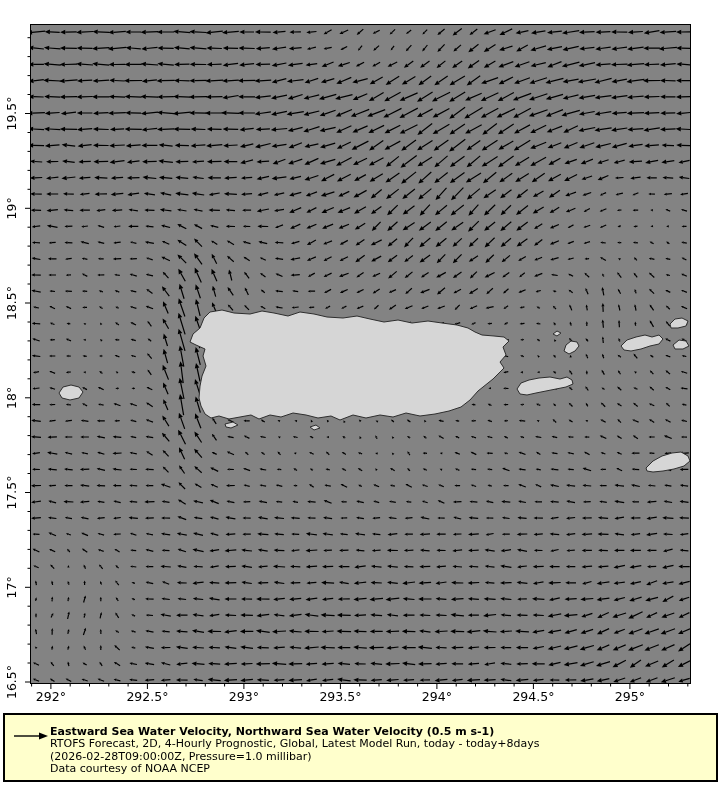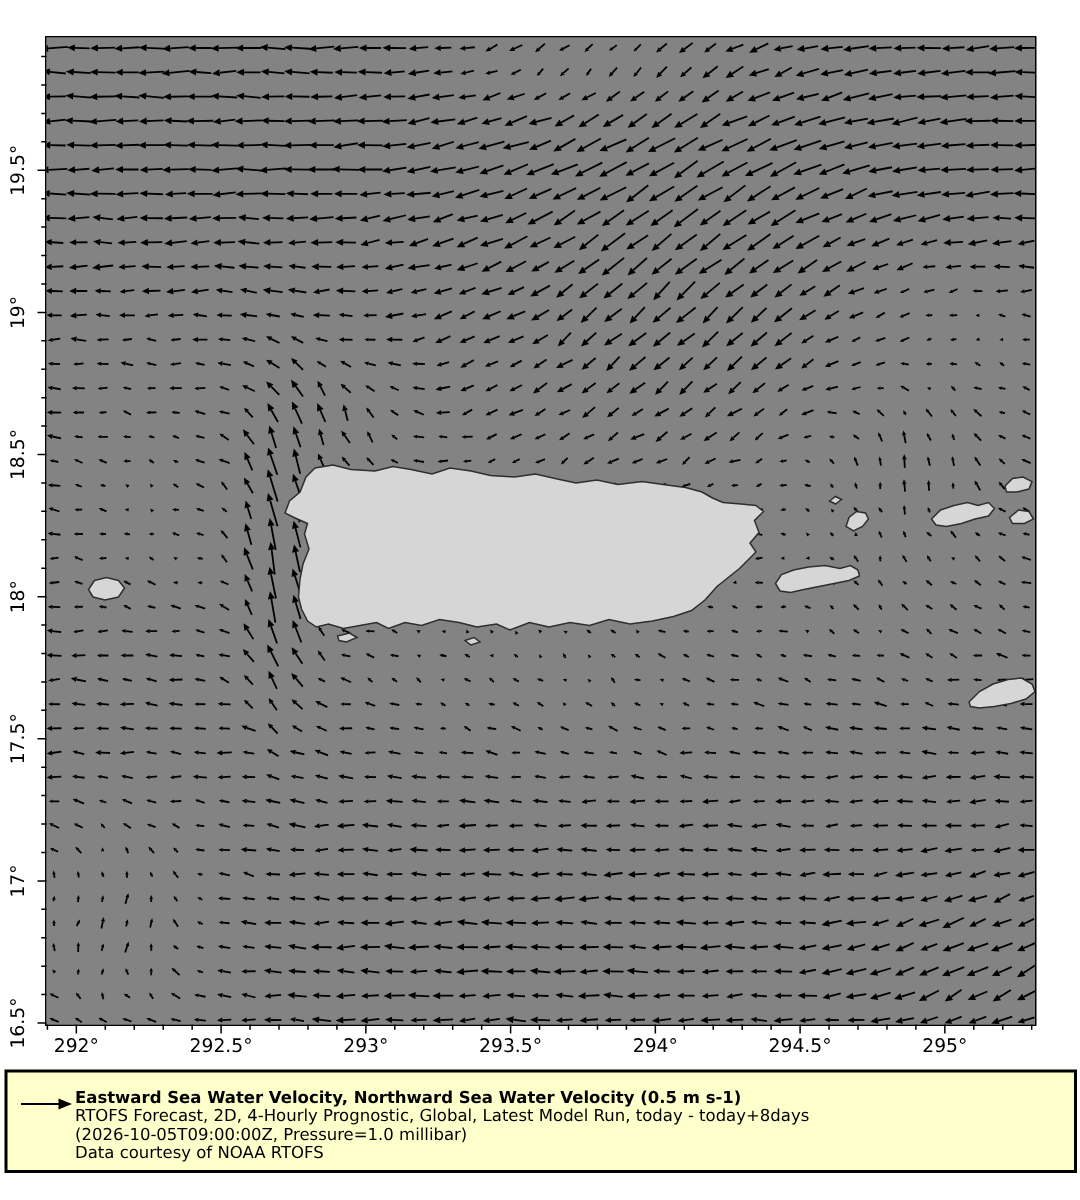--- a/index.html
+++ b/index.html
@@ -61,18 +61,18 @@
     </svg>
 
   <div id="legend-box" style="background: rgb(255, 255, 204); border-color: rgb(0, 0, 0);">
     <svg id="legend-arrow" width="36" height="12">
       <line x1="1" y1="6" x2="27" y2="6" stroke="#000" stroke-width="1.4"></line>
       <polygon points="26,2.4 35,6 26,9.6" fill="#000"></polygon>
     </svg>
     <div id="legend-text">
       <p class="bold">Eastward Sea Water Velocity, Northward Sea Water Velocity (0.5 m s-1)</p>
       <p>RTOFS Forecast, 2D, 4-Hourly Prognostic, Global, Latest Model Run, today - today+8days</p>
-      <p>(2026-10-05T09:00:00Z, Pressure=1.0 millibar)</p>
-      <p>Data courtesy of NOAA RTOFS</p>
+      <p>(2026-02-28T09:00:00Z, Pressure=1.0 millibar)</p>
+      <p>Data courtesy of NOAA NCEP</p>
     </div>
   </div>
 
 </div>
 
 </body></html>

